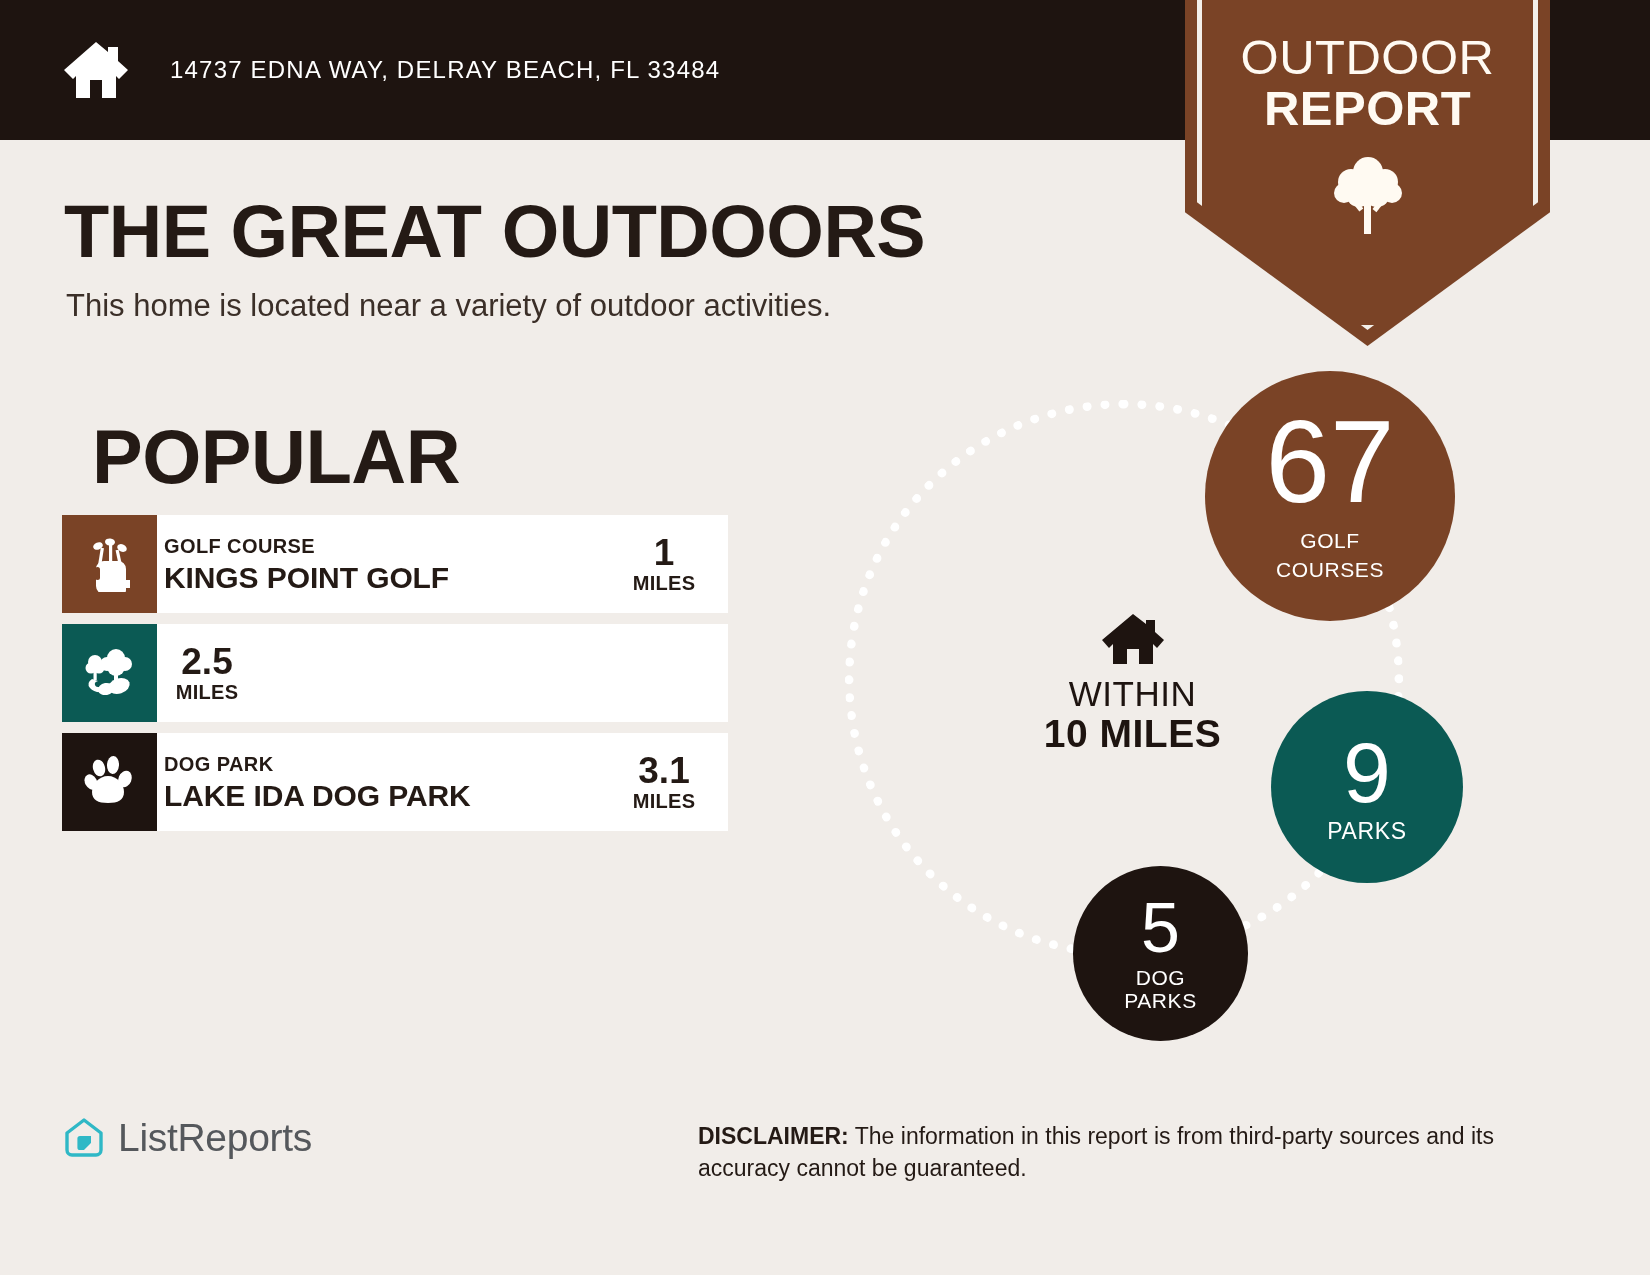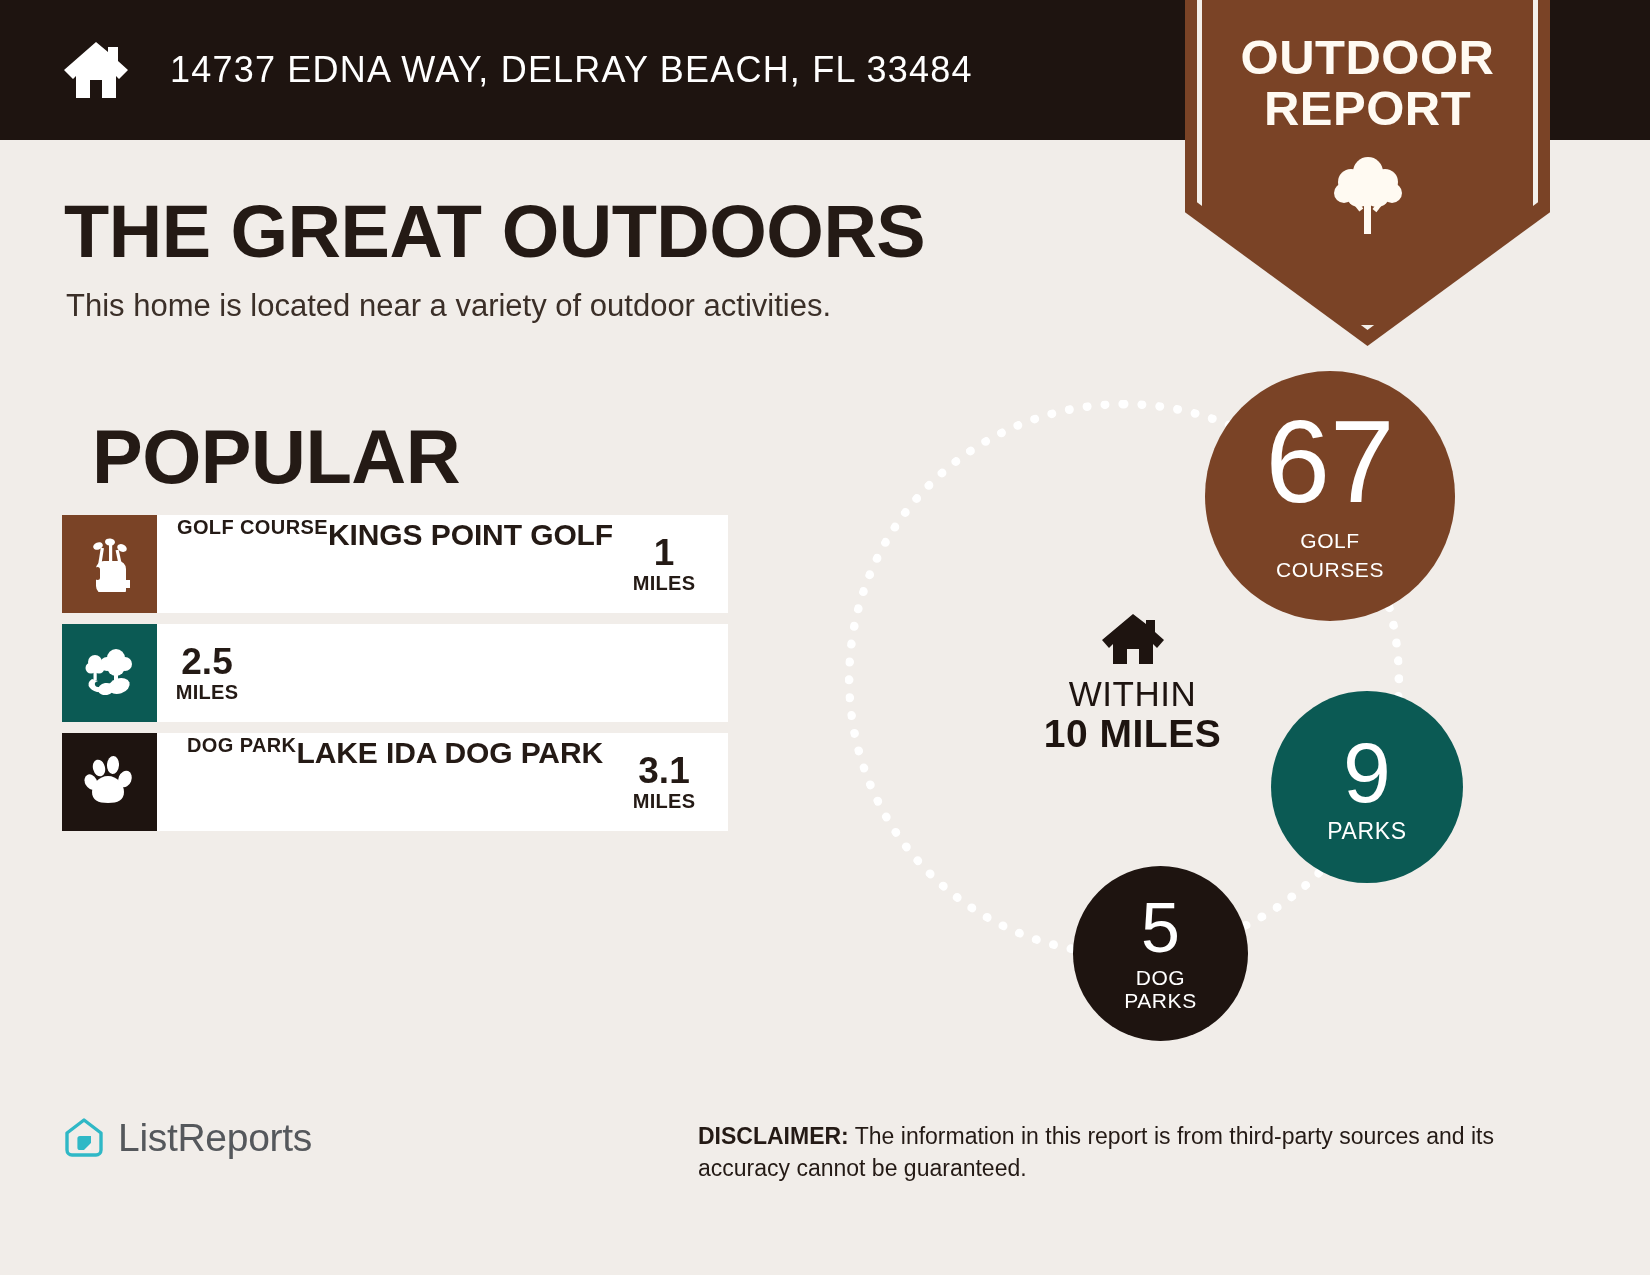--- a/index.html
+++ b/index.html
@@ -16,21 +16,21 @@
     position:absolute;left:0;top:0;width:1650px;height:140px;
     background:#1e1410;
     display:flex;align-items:center;
   }
   .header-home-icon{
     margin-left:60px;width:72px;height:72px;display:block;flex:0 0 auto;
   }
   .header-address{
     margin-left:38px;
     color:#ffffff;
-    font-size:36px;
+    font-size:24px;
     font-weight:400;
     letter-spacing:1.2px;
     white-space:nowrap;
   }
   
   .badge{
     position:absolute;left:1185px;top:-6px;width:365px;height:352px;
     background:#7a4326;
     -webkit-clip-path:polygon(0 0,100% 0,100% 62%,50% 100%,0 62%);
     clip-path:polygon(0 0,100% 0,100% 62%,50% 100%,0 62%);
@@ -41,21 +41,21 @@
     border:5px solid #f4f0ea;
     -webkit-clip-path:polygon(0 0,100% 0,100% 62%,50% 100%,0 62%);
     clip-path:polygon(0 0,100% 0,100% 62%,50% 100%,0 62%);
     box-sizing:border-box;
   }
   .badge-text{
     position:absolute;left:0;top:38px;width:365px;
     text-align:center;color:#fffaf2;
     font-size:49px;line-height:51px;letter-spacing:0.5px;
   }
-  .badge-line1{font-weight:700;}
+  .badge-line1{font-weight:400;}
   .badge-line2{font-weight:700;}
   .badge-tree{
     position:absolute;left:50%;top:158px;transform:translateX(-50%);
     width:76px;height:84px;
   }
   
   .title{
     position:absolute;left:64px;top:190px;
     font-size:74px;font-weight:700;letter-spacing:-0.5px;
     color:#241a15;margin:0;line-height:84px;
@@ -75,22 +75,22 @@
   .poi-row{
     display:flex;align-items:stretch;height:98px;margin-bottom:11px;
     background:#ffffff;
   }
   .poi-icon{
     flex:0 0 95px;width:95px;height:98px;
     display:flex;align-items:center;justify-content:center;
   }
   .poi-icon svg{width:56px;height:56px;display:block;}
   .poi-text{
-    flex:1 1 auto;display:flex;flex-direction:row;justify-content:center;
-    padding-left:19px;
+    flex:1 1 auto;display:flex;flex-direction:column;justify-content:center;
+    padding-left:7px;
   }
   .poi-cat{
     font-size:20px;font-weight:700;letter-spacing:0.4px;color:#241a15;
     line-height:24px;
   }
   .poi-name{
     font-size:30px;font-weight:700;letter-spacing:-0.1px;color:#241a15;
     line-height:35px;margin-top:2px;white-space:nowrap;
   }
   .poi-dist{

